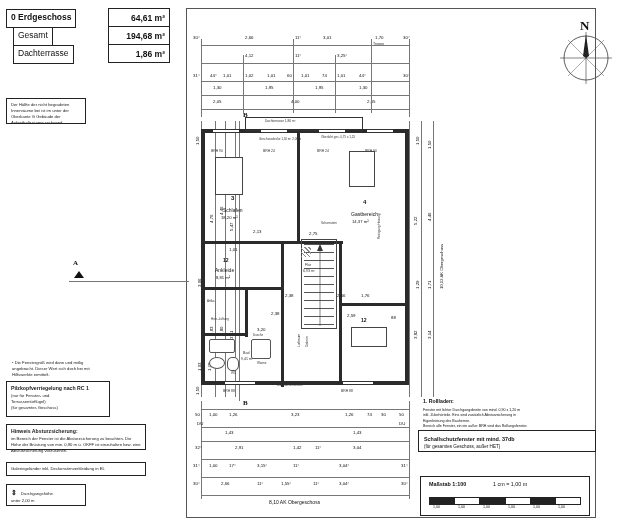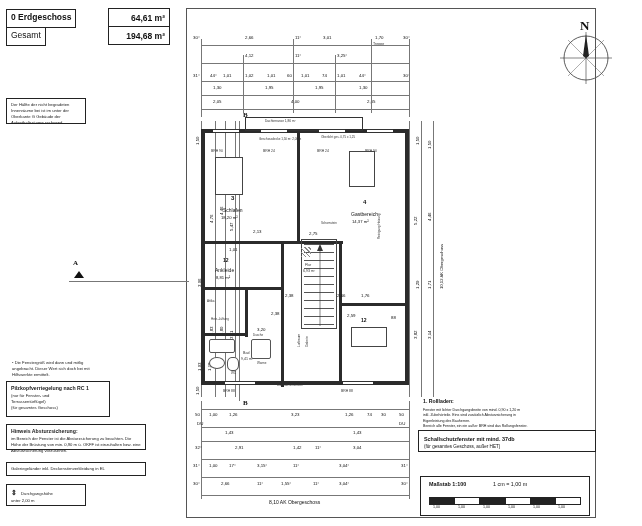--- a/index.html
+++ b/index.html
@@ -12,21 +12,21 @@
   .bx{position:absolute;box-sizing:border-box;}
   .bd{border:1px solid #222;}
   .t{position:absolute;white-space:nowrap;}
 
   
   #areaTable{left:6px;top:8px;width:164px;}
   #areaTable table{border-collapse:collapse;width:100%;font-size:8px;}
   #areaTable td{border:1px solid #222;padding:2px 4px;height:13px;}
   #areaTable td.lbl{font-weight:bold;font-size:8.5px;}
   #areaTable td.val{text-align:right;font-weight:bold;font-size:8.5px;width:52px;}
-  #areaTable td.sub{font-weight:normal;}
+  #areaTable td.sub{font-weight:normal;margin-left:7px;}
 
   
   .noteBox{font-size:4.2px;line-height:1.45;padding:3px 4px;color:#222;}
   .noteTitle{font-size:5.2px;font-weight:bold;}
 
   
   #planFrame{left:186px;top:8px;width:410px;height:510px;border:1px solid #555;}
 
   
   .wall{position:absolute;background:#2b2b2b;}
@@ -80,20 +80,24 @@
   <div class="bx" id="areaTable">
     <table>
       <tbody>
           <tr>
         <td class="lbl">0 Erdgeschoss</td>
         <td class="val">64,61 m²</td>
       </tr>
       <tr>
         <td class="lbl sub">Gesamt</td>
         <td class="val">194,68 m²</td>
+      </tr>
+      <tr>
+        <td class="lbl sub">Dachterrasse</td>
+        <td class="val">1,86 m²</td>
       </tr>
     </tbody>
       </table>
   </div>
 
   <div class="bx bd noteBox" style="left:6px;top:98px;width:80px;height:26px;">
     <span>Der Hälfte der nicht begradeten Innenräume bei ist im unter der Oberkante G Gebäude der Aufenthaltsräume rechnend.</span>
   </div>
 
   <div class="bx noteBox" style="left:8px;top:357px;width:86px;">

